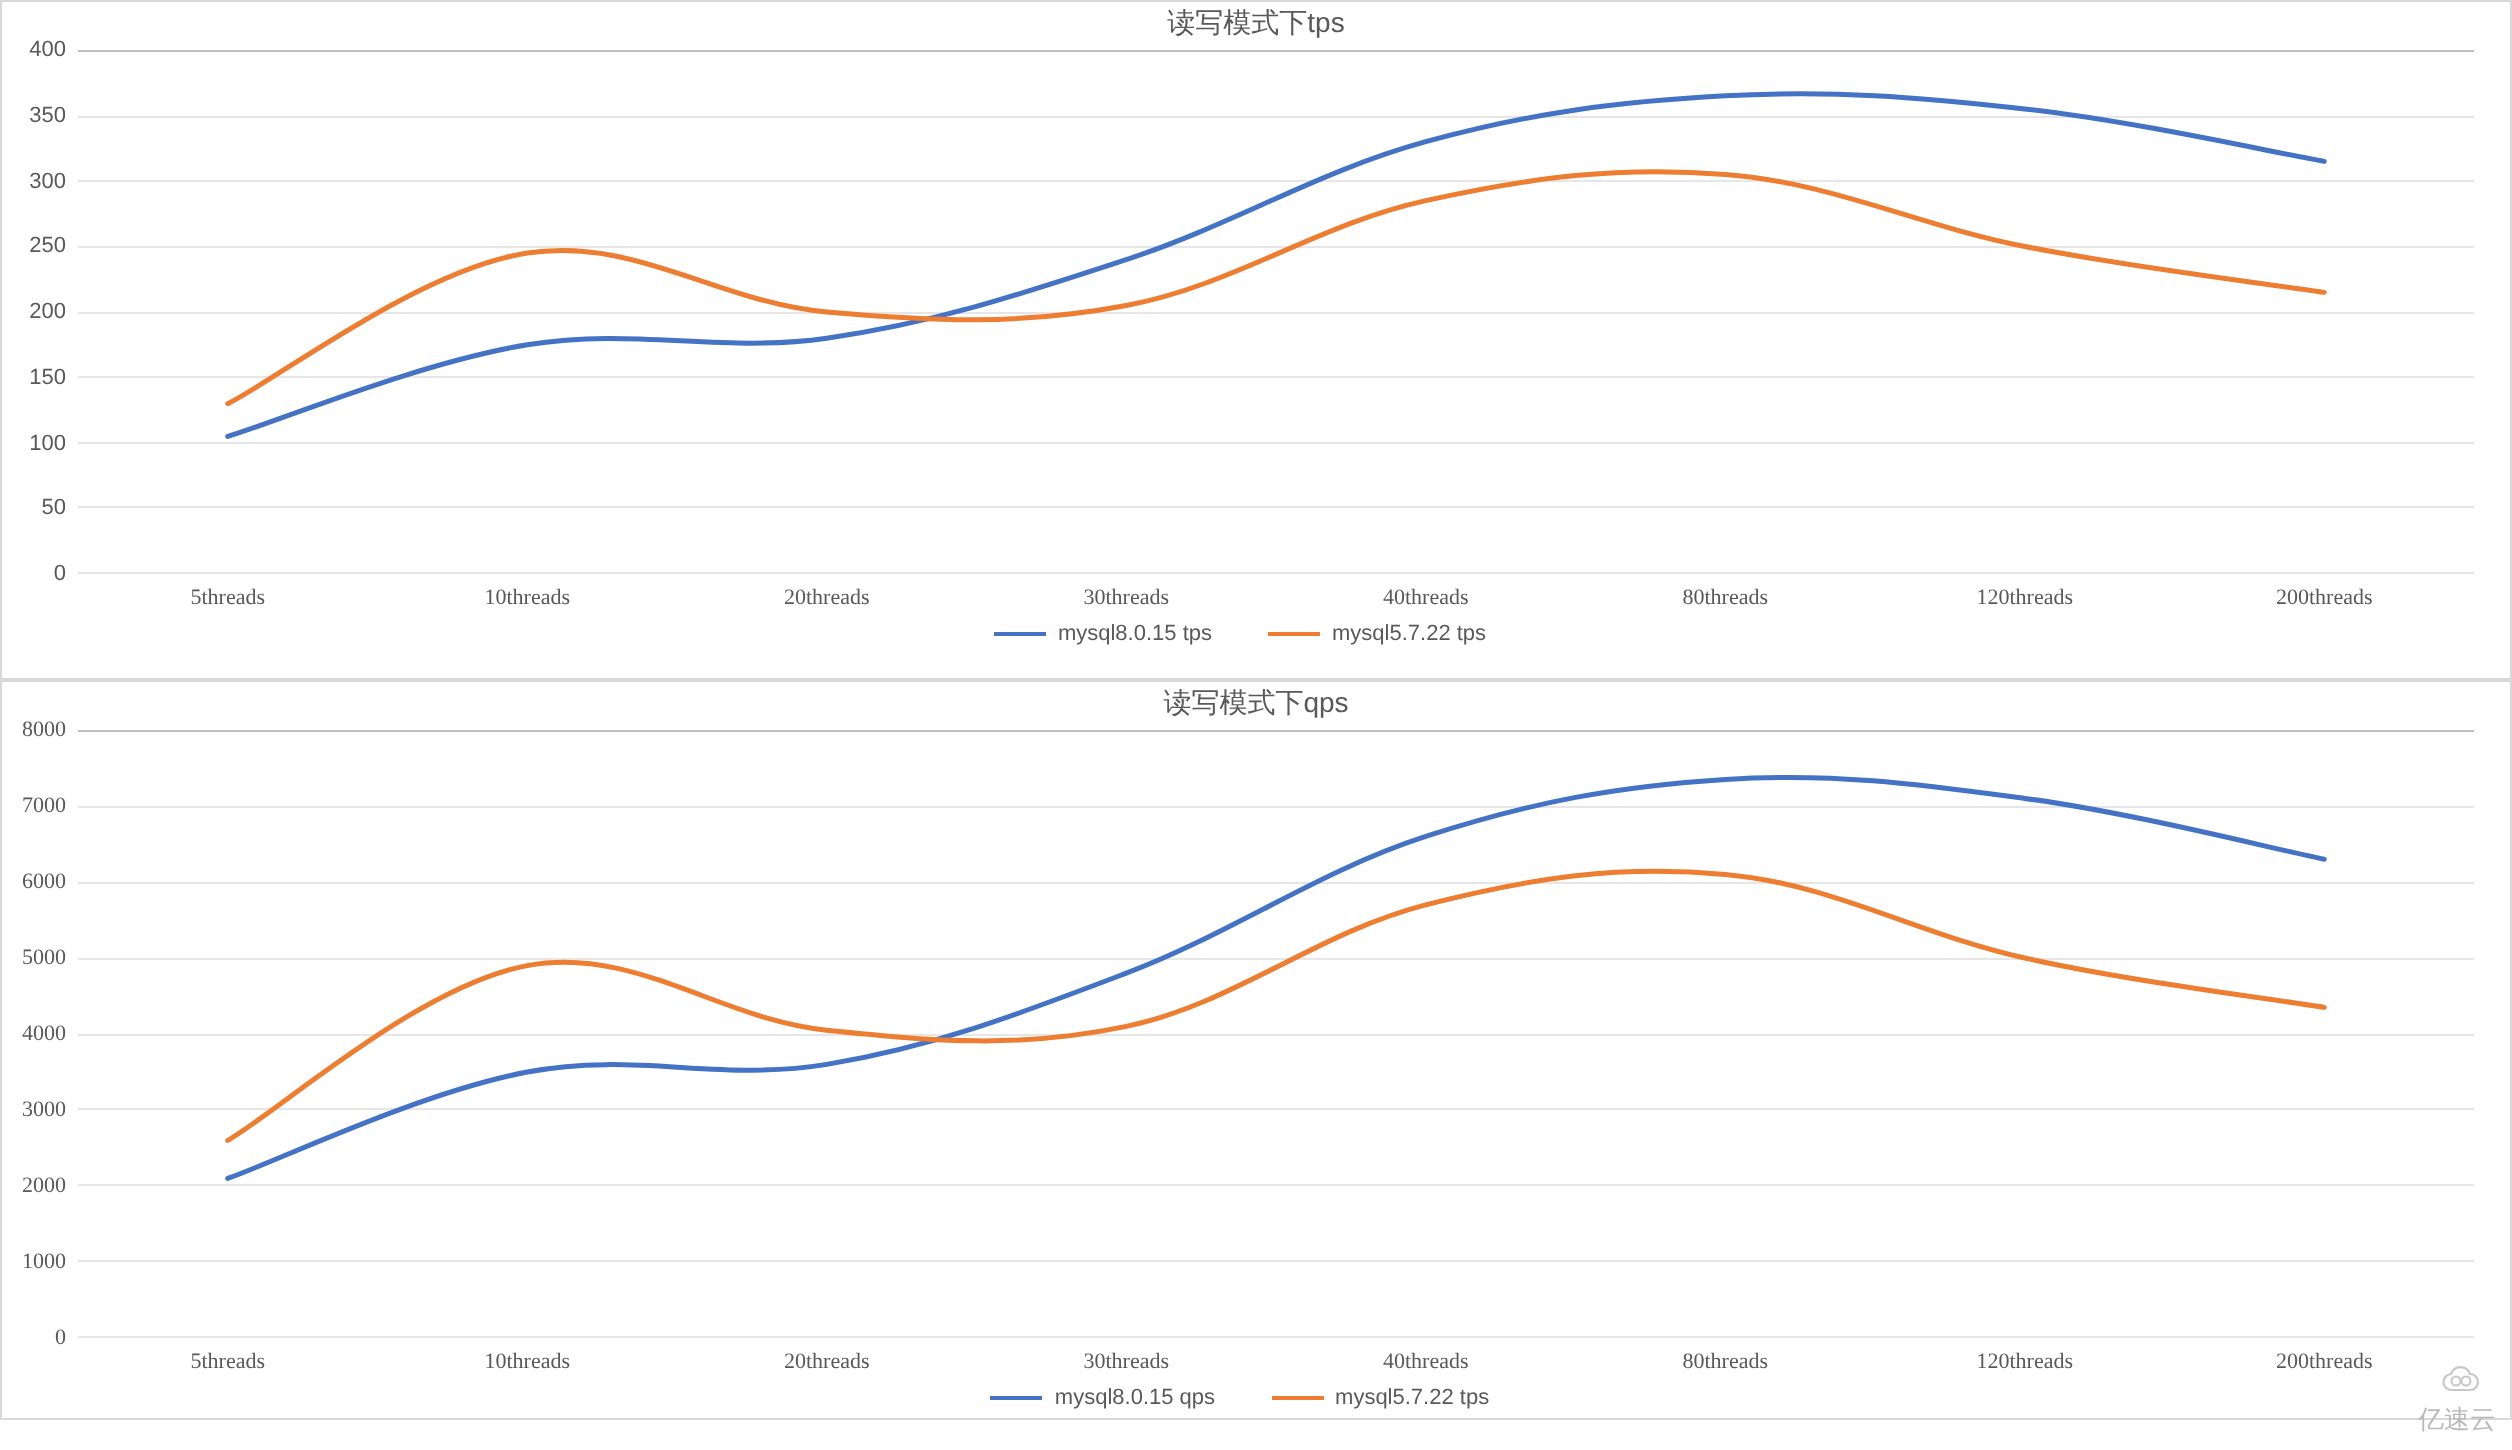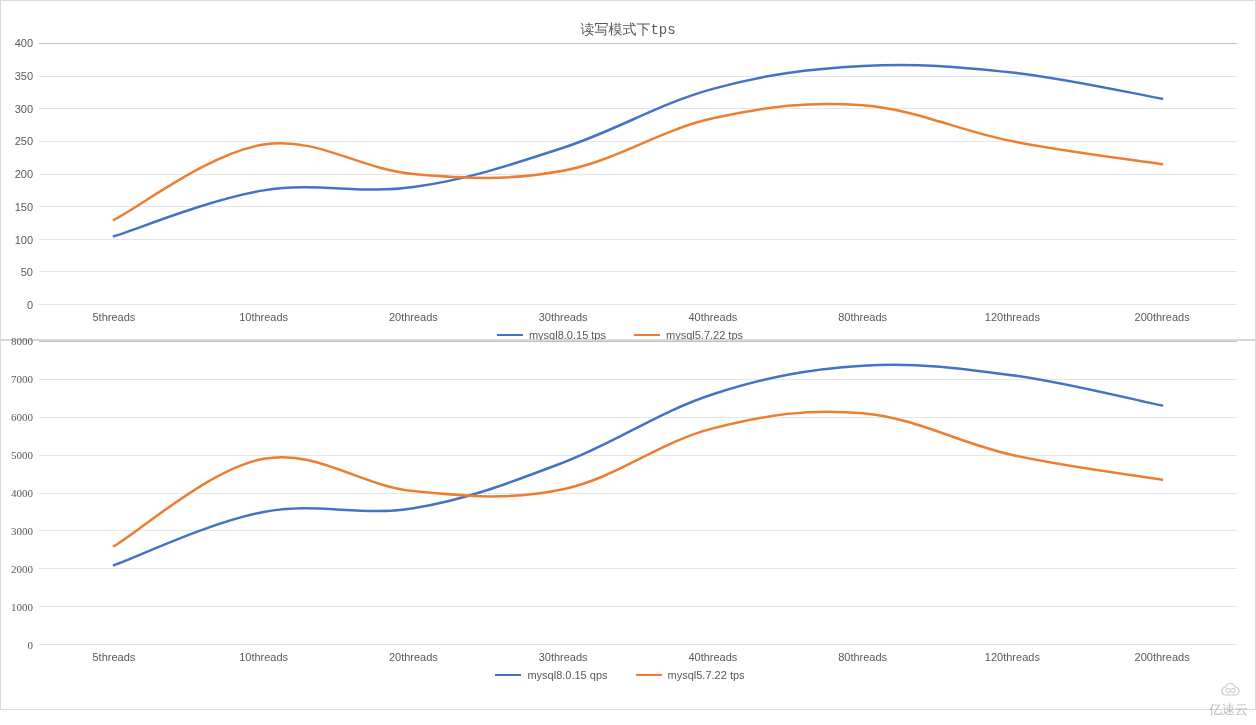--- a/index.html
+++ b/index.html
@@ -13,23 +13,22 @@
   }
   .chart-wrap {
     position: relative;
     border: 0.5px solid #d9d9d9;
     background: #fff;
   }
   .chart-title {
     text-align: center;
     font-size: 14px;
     color: #595959;
-    padding-top: 20px;
+    padding-top: 2px;
     padding-bottom: 4px;
-    font-family: Liberation Mono, monospace;
   }
   .plot-row {
     display: flex;
     align-items: stretch;
   }
   .y-axis {
     display: flex;
     flex-direction: column;
     justify-content: space-between;
     align-items: flex-end;
@@ -69,20 +68,21 @@
     width: 100%;
     height: 100%;
     overflow: visible;
   }
   .x-axis {
     display: flex;
     margin-left: 38px;
     margin-right: 18px;
     justify-content: space-between;
     padding-top: 6px;
+    font-family: Liberation Serif, serif;
   }
   .x-tick {
     flex: 1 1 0;
     text-align: center;
     font-size: 11px;
     color: #595959;
   }
   .legend {
     display: flex;
     justify-content: center;
@@ -170,20 +170,21 @@
           <span class="legend-swatch" style="border-top-color: rgb(68, 114, 196);"></span>
           <span>mysql8.0.15 tps</span>
         </div>
         <div class="legend-item">
           <span class="legend-swatch" style="border-top-color: rgb(237, 125, 49);"></span>
           <span>mysql5.7.22 tps</span>
         </div>
       </div>
     </div>
     <div class="chart-wrap" style="height: 370px;">
+      <div class="chart-title">读写模式下qps</div>
       <div class="plot-row" style="height: 304px; font-family: Liberation Serif, serif;">
         <div class="y-axis">
           <span class="y-tick">8000</span>
           <span class="y-tick">7000</span>
           <span class="y-tick">6000</span>
           <span class="y-tick">5000</span>
           <span class="y-tick">4000</span>
           <span class="y-tick">3000</span>
           <span class="y-tick">2000</span>
           <span class="y-tick">1000</span>

